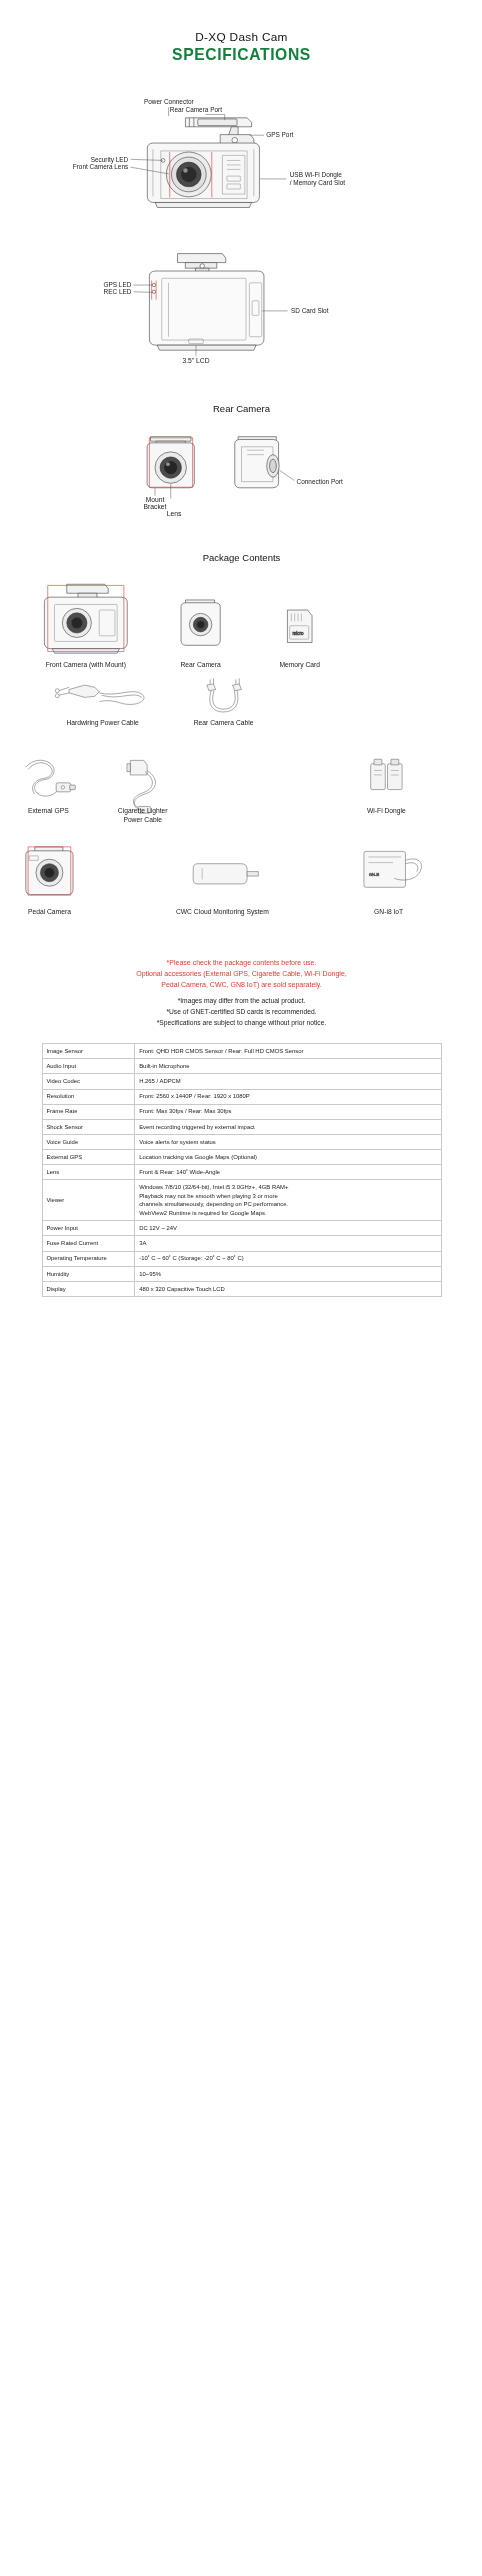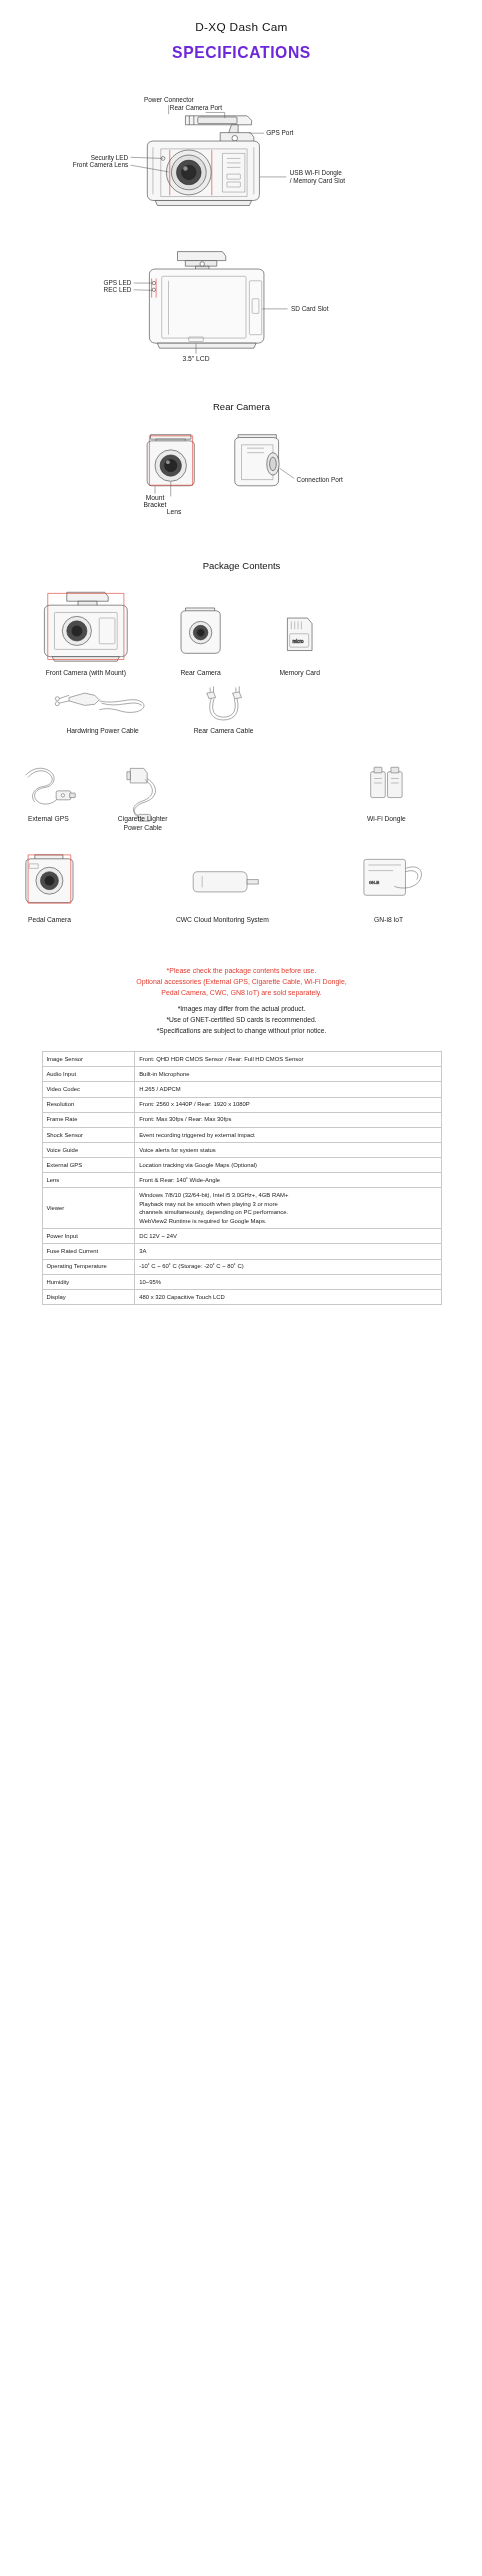--- a/index.html
+++ b/index.html
@@ -1,20 +1,20 @@
 <!DOCTYPE html>
 <html style="font-size:9px"><head>
 <meta charset="utf-8">
 <style>
   html,body{margin:0;padding:0;background:#ffffff;}
   body{width:483px;font-family:"Liberation Sans",sans-serif;color:#1a1a1a;-webkit-font-smoothing:antialiased;}
   .page{width:483px;min-height:2576px;position:relative;box-sizing:border-box;padding:0;}
-  .title-block{text-align:center;padding-top:20px;}
+  .title-block{text-align:center;padding-top:30px;}
   .title-block .t1{font-size:11.8px;letter-spacing:0.3px;color:#111;}
-  .title-block .t2{font-size:15.7px;font-weight:bold;letter-spacing:0.6px;margin-top:10px;color:#6d28d9;}
+  .title-block .t2{font-size:15.7px;font-weight:bold;letter-spacing:0.6px;margin-top:2px;color:#15803d;}
   .section-title{text-align:center;font-size:9.5px;color:#111;margin:0;}
   svg{display:block;}
   .lbl{font-size:11.5px;fill:#1a1a1a;font-family:"Liberation Sans",sans-serif;}
   .lbl-c{font-size:12px;fill:#1a1a1a;font-family:"Liberation Sans",sans-serif;text-anchor:middle;}
   .lbl-r{font-size:11.5px;fill:#1a1a1a;font-family:"Liberation Sans",sans-serif;text-anchor:end;}
   .ldr{stroke:#555;stroke-width:.9;fill:none;}
   .ln{stroke:#444;stroke-width:1.1;fill:none;}
   .ln2{stroke:#555;stroke-width:.9;fill:none;}
   .lnthin{stroke:#666;stroke-width:.7;fill:none;}
   .red{stroke:#e23b2e;stroke-width:1.1;fill:none;}
@@ -161,21 +161,21 @@
       <path d="M276 145 L276 132"></path>
       <path d="M304 150 L304 124"></path>
       <path d="M498 100 L524 118"></path>
     </g>
     <text class="lbl-c" x="276" y="156">Mount</text>
     <text class="lbl-c" x="276" y="169">Bracket</text>
     <text class="lbl-c" x="310" y="182">Lens</text>
     <text class="lbl" x="528" y="124">Connection Port</text>
   </svg>
 
-  <div class="section-title" style="margin-top:24px;">Package Contents</div>
+  <div class="section-title" style="margin-top:14px;">Package Contents</div>
   <svg width="483" height="168" viewBox="0 0 860 300">
 
     <g class="ln">
       <path d="M118 38 L186 38 L192 46 L192 54 L118 54 Z" fill="#f2f2f2"></path>
       <path d="M138 54 L172 54 L172 64 L138 64 Z" fill="#ececec"></path>
       <path d="M78 70 L78 142 Q78 152 88 153 L216 153 Q226 152 226 142 L226 70 Q226 62 216 61 L88 61 Q78 62 78 70 Z" fill="#f8f8f8"></path>
       <rect x="96" y="74" width="112" height="66" rx="2" fill="#f1f1f1" class="lnthin"></rect>
       <circle cx="136" cy="107" r="26" fill="#ebebeb"></circle>
       <circle cx="136" cy="107" r="18" fill="#4c4c4c" stroke="#333"></circle>
       <circle cx="136" cy="107" r="10" fill="#262626"></circle>

